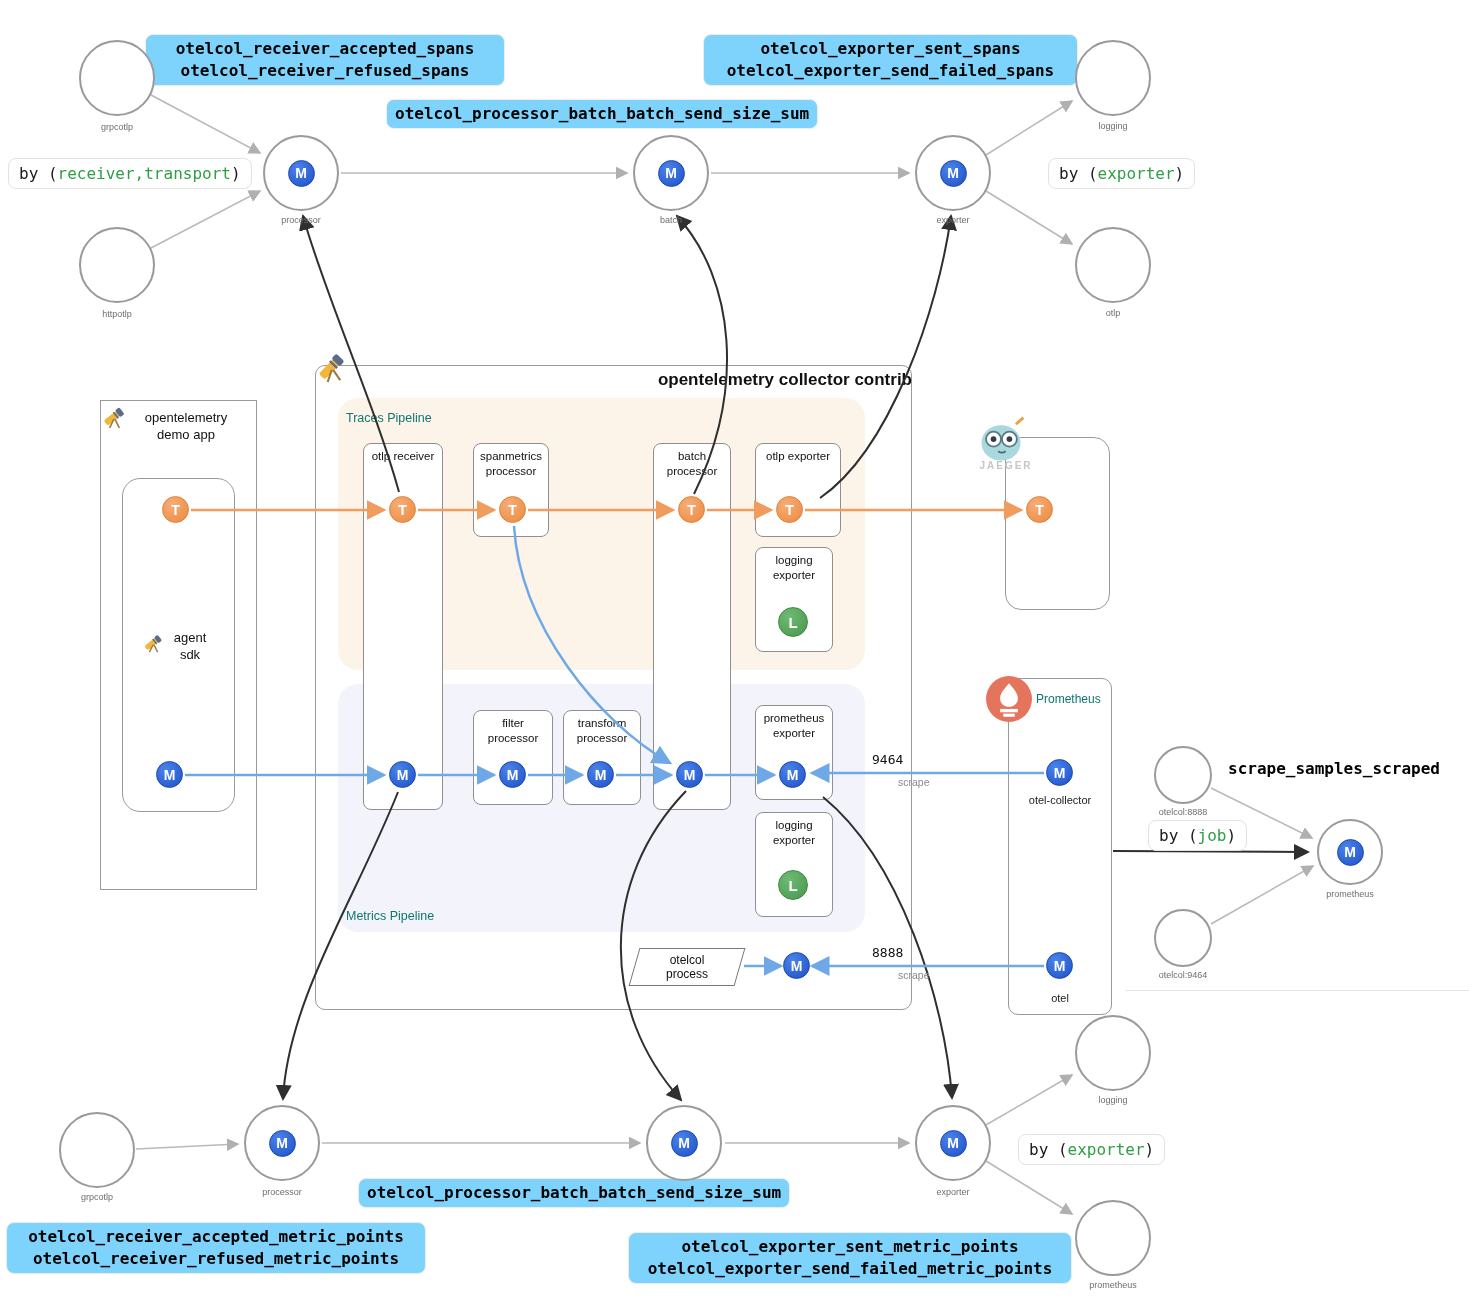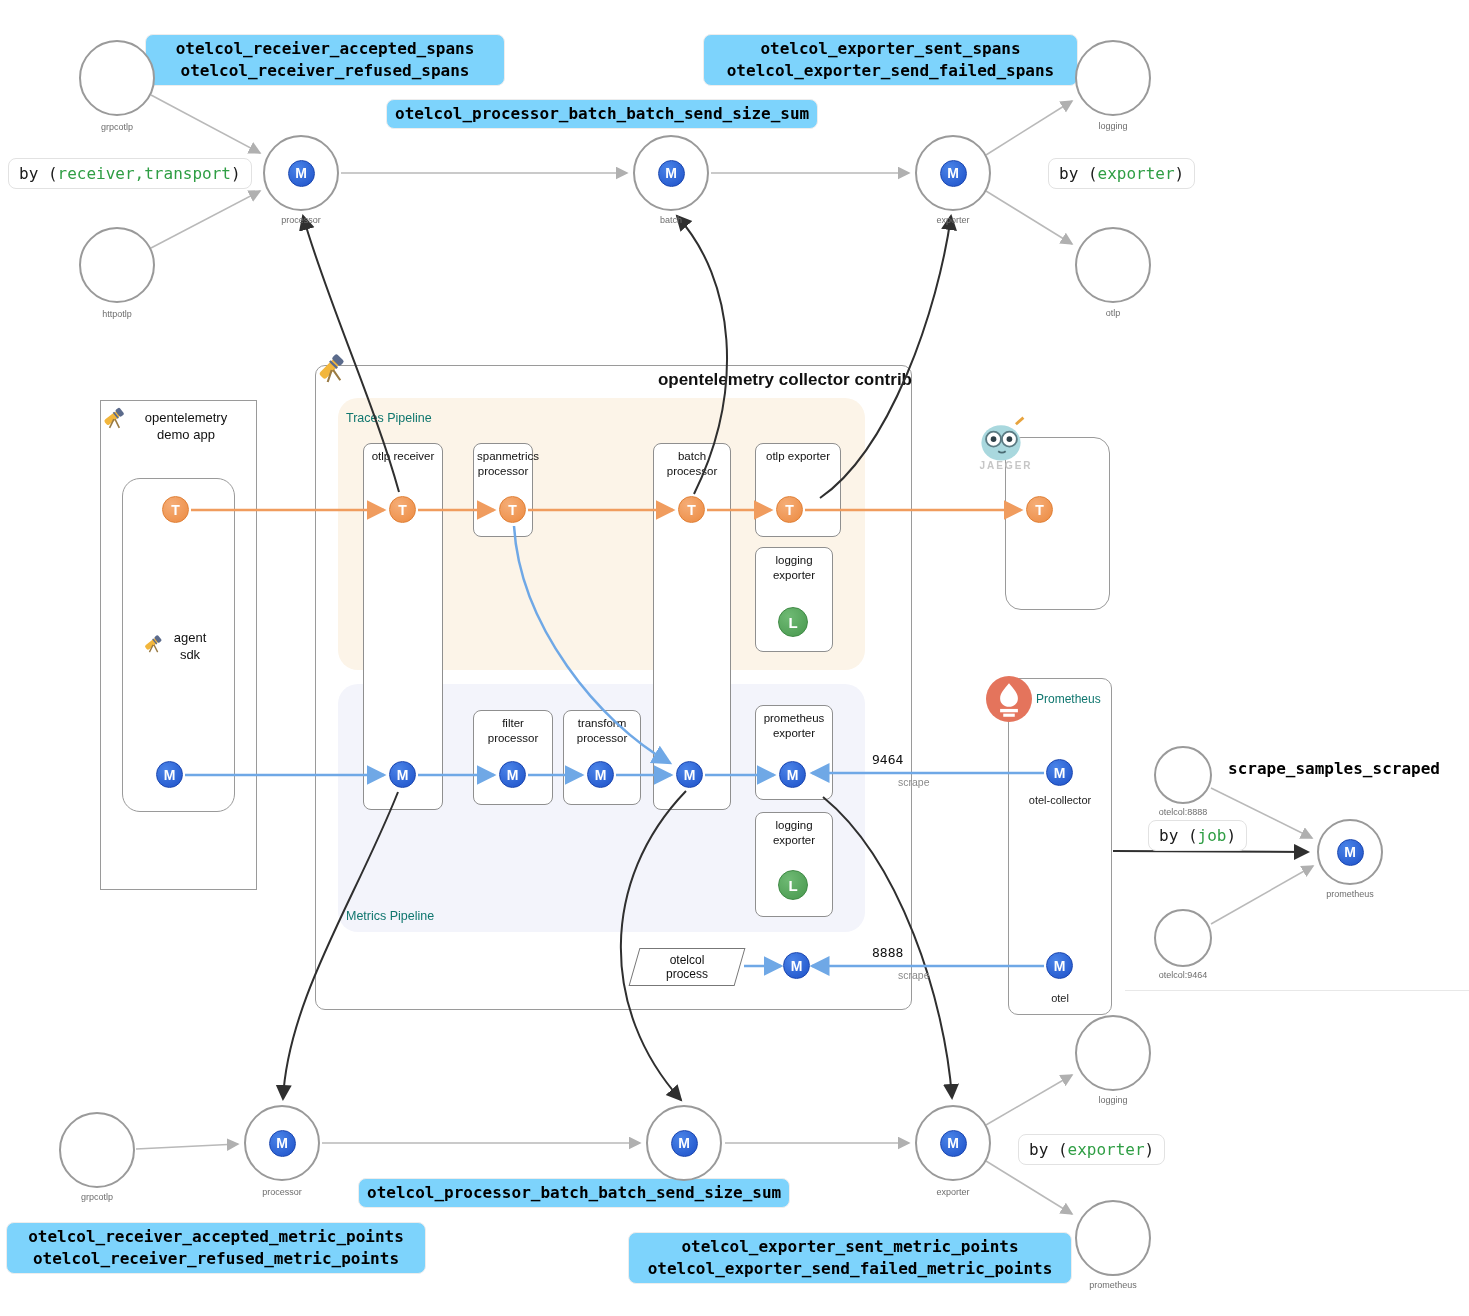--- a/index.html
+++ b/index.html
@@ -96,21 +96,21 @@
   <div class="box-title" style="left:315px;top:370px;width:597px;">opentelemetry collector contrib</div>
 
   <div class="area" style="left:338px;top:398px;width:527px;height:272px;background:#fcf4e8;"></div>
   <div class="area" style="left:338px;top:684px;width:527px;height:248px;background:#f3f4fb;"></div>
   <div class="pipe-label" style="left:346px;top:411px;">Traces Pipeline</div>
   <div class="pipe-label" style="left:346px;top:909px;">Metrics Pipeline</div>
 
   <div class="comp" style="left:363px;top:443px;width:80px;height:367px;">
     <span>otlp receiver</span>
   </div>
-  <div class="comp" style="left:473px;top:443px;width:60px;height:94px;">
+  <div class="comp" style="left:473px;top:443px;width:76px;height:94px;">
     <span>spanmetrics processor</span>
   </div>
   <div class="comp" style="left:653px;top:443px;width:78px;height:367px;">
     <span>batch processor</span>
   </div>
   <div class="comp" style="left:755px;top:443px;width:86px;height:94px;">
     <span>otlp exporter</span>
   </div>
   <div class="comp" style="left:755px;top:547px;width:78px;height:105px;">
     <span>logging exporter</span>

